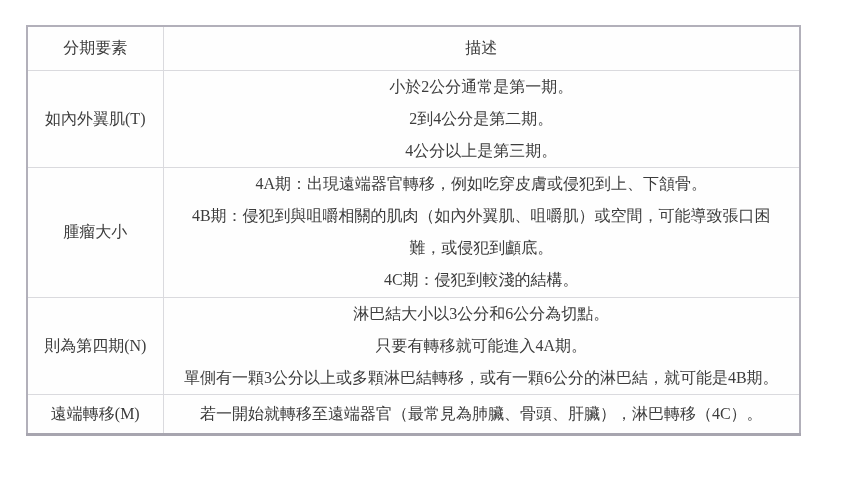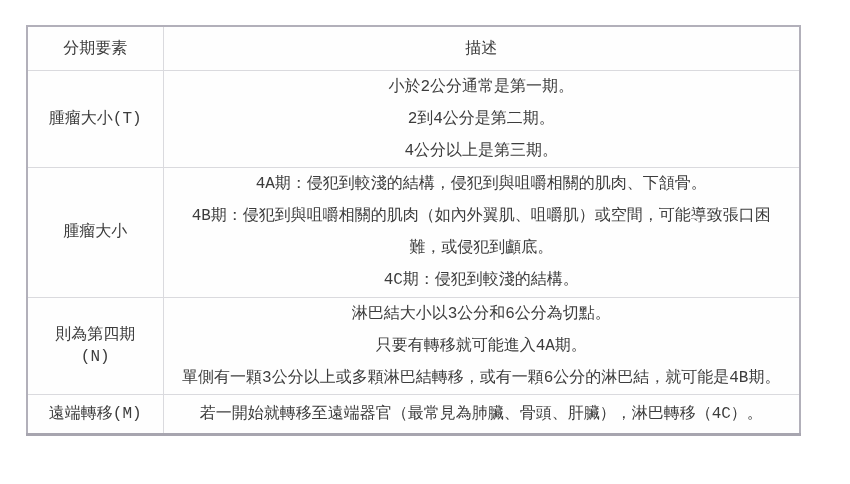--- a/index.html
+++ b/index.html
@@ -18,21 +18,20 @@
   .staging-table {
     position: absolute;
     left: 26px;
     top: 25px;
     width: 773px;
     border-collapse: collapse;
     table-layout: fixed;
     border: 2px solid #b2b0ba;
     border-bottom: 3px solid #a7a5af;
     background: #fefefe;
-    font-family: Liberation Mono, monospace;
   }
   .staging-table th,
   .staging-table td {
     border: 1px solid #dadade;
     font-weight: normal;
     font-size: 16px;
     text-align: center;
     vertical-align: middle;
     padding: 0 14px;
     overflow: hidden;
@@ -63,33 +62,33 @@
     <col class="col-factor">
     <col class="col-desc">
   </colgroup>
   <tbody>
     <tr class="hr">
       <th>分期要素</th>
       <th>描述</th>
     </tr>
 
     <tr class="r1">
-      <td class="factor">腫瘤大小(T)</td>
+      <td class="factor">如內外翼肌(T)</td>
       <td class="desc">
         <div class="line">小於2公分通常是第一期。</div>
         <div class="line">2到4公分是第二期。</div>
         <div class="line">4公分以上是第三期。</div>
       </td>
     </tr>
 
 
     <tr class="r3">
       <td class="factor">腫瘤大小</td>
       <td class="desc">
-        <div class="line">4A期：侵犯到較淺的結構，侵犯到與咀嚼相關的肌肉、下頷骨。</div>
+        <div class="line">4A期：出現遠端器官轉移，例如吃穿皮膚或侵犯到上、下頷骨。</div>
         <div class="line">4B期：侵犯到與咀嚼相關的肌肉（如內外翼肌、咀嚼肌）或空間，可能導致張口困難，或侵犯到顱底。</div>
         <div class="line">4C期：侵犯到較淺的結構。</div>
       </td>
     </tr>
 
     <tr class="r4">
       <td class="factor">則為第四期(N)</td>
       <td class="desc">
         <div class="line">淋巴結大小以3公分和6公分為切點。</div>
         <div class="line">只要有轉移就可能進入4A期。</div>

